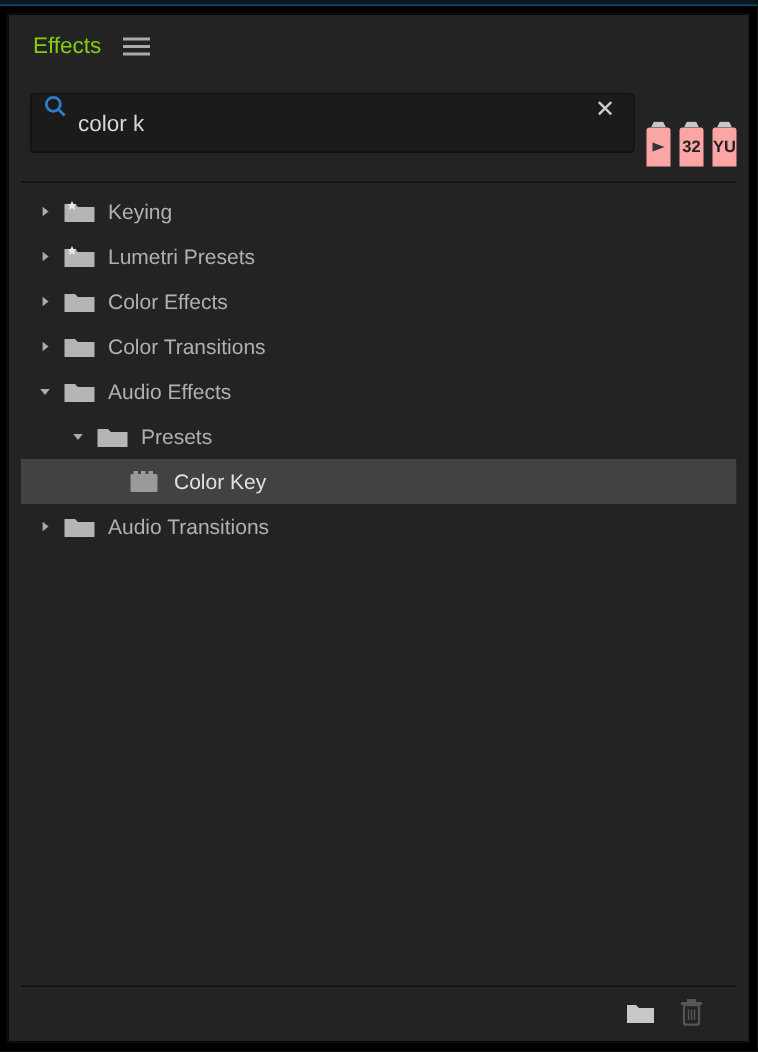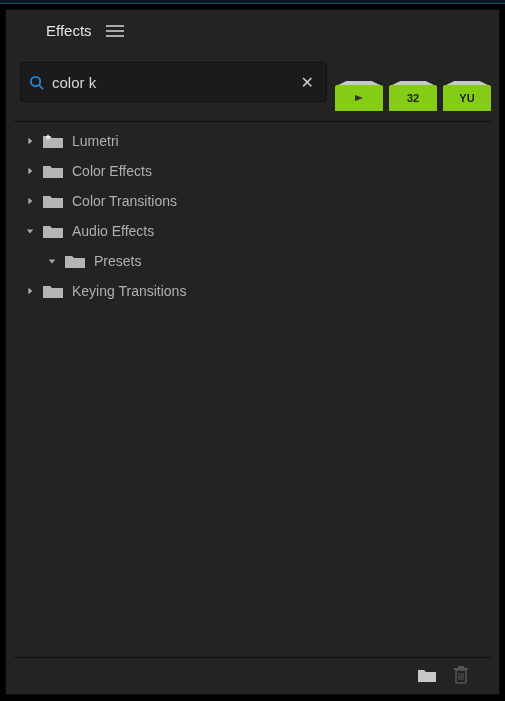--- a/index.html
+++ b/index.html
@@ -28,24 +28,23 @@
       display: flex;
       flex-direction: column;
       border: 1px solid #0a0a0a;
     }
     .panel-header {
       display: flex;
       align-items: center;
       padding: 12px 16px 8px 16px;
     }
     .panel-title {
-      color: #e5e5e5;
+      color: #84cc16;
       font-size: 15px;
       margin-right: 14px;
-      margin-left: 24px;
     }
     .hamburger {
       width: 18px;
       display: inline-flex;
       flex-direction: column;
       gap: 3px;
     }
     .hamburger span {
       height: 2px;
       background: #aaa;
@@ -53,21 +52,20 @@
     }
     .search-row {
       display: flex;
       align-items: center;
       padding: 6px 8px 6px 14px;
       gap: 8px;
     }
     .search-box {
       flex: 1;
       display: flex;
-      align-items: center;
       background: #1b1b1b;
       border: 1px solid #111;
       border-radius: 3px;
       height: 40px;
       padding: 0 8px;
     }
     .search-icon-svg {
       width: 15px;
       height: 15px;
       flex-shrink: 0;
@@ -85,23 +83,23 @@
       color: #ccc;
       font-size: 16px;
       cursor: pointer;
       padding: 0 4px;
     }
     .filter-buttons {
       display: flex;
       gap: 6px;
     }
     .filter-btn {
-      width: 48px;
+      width: 16px;
       height: 26px;
-      background: #84cc16;
+      background: #fca5a5;
       border-radius: 2px 2px 0 0;
       display: flex;
       align-items: center;
       justify-content: center;
       color: #222;
       font-size: 11px;
       font-weight: bold;
       position: relative;
       margin-top: 32px;
     }
@@ -230,21 +228,36 @@
           <svg viewBox="0 0 10 10">
             <polygon points="3,1 8,5 3,9" fill="#aaa"></polygon>
           </svg>
         </span>
         <span class="folder-icon">
           <svg width="22" height="16" viewBox="0 0 22 16">
             <path d="M1 3 L8 3 L10 5 L21 5 L21 15 L1 15 Z" fill="#b5b5b5"></path>
             <polygon points="6,1 7,3 9,3 7.5,4.5 8,7 6,5.7 4,7 4.5,4.5 3,3 5,3" fill="#e8e8e8"></polygon>
           </svg>
         </span>
-        <span class="item-label">Lumetri</span>
+        <span class="item-label">Keying</span>
+      </div>
+      <div class="tree-item">
+        <span class="indent" style="width: 0px;"></span>
+        <span class="chevron">
+          <svg viewBox="0 0 10 10">
+            <polygon points="3,1 8,5 3,9" fill="#aaa"></polygon>
+          </svg>
+        </span>
+        <span class="folder-icon">
+          <svg width="22" height="16" viewBox="0 0 22 16">
+            <path d="M1 3 L8 3 L10 5 L21 5 L21 15 L1 15 Z" fill="#b5b5b5"></path>
+            <polygon points="6,1 7,3 9,3 7.5,4.5 8,7 6,5.7 4,7 4.5,4.5 3,3 5,3" fill="#e8e8e8"></polygon>
+          </svg>
+        </span>
+        <span class="item-label">Lumetri Presets</span>
       </div>
       <div class="tree-item">
         <span class="indent" style="width: 0px;"></span>
         <span class="chevron">
           <svg viewBox="0 0 10 10">
             <polygon points="3,1 8,5 3,9" fill="#aaa"></polygon>
           </svg>
         </span>
         <span class="folder-icon">
           <svg width="22" height="16" viewBox="0 0 22 16">
@@ -288,33 +301,50 @@
             <polygon points="1,3 9,3 5,8" fill="#aaa"></polygon>
           </svg>
         </span>
         <span class="folder-icon">
           <svg width="22" height="16" viewBox="0 0 22 16">
             <path d="M1 3 L8 3 L10 5 L21 5 L21 15 L1 15 Z" fill="#b5b5b5"></path>
           </svg>
         </span>
         <span class="item-label">Presets</span>
       </div>
-      <div class="tree-item">
-        <span class="indent" style="width: 0px;"></span>
-        <span class="chevron">
-          <svg viewBox="0 0 10 10">
-            <polygon points="3,1 8,5 3,9" fill="#aaa"></polygon>
-          </svg>
-        </span>
-        <span class="folder-icon">
-          <svg width="22" height="16" viewBox="0 0 22 16">
-            <path d="M1 3 L8 3 L10 5 L21 5 L21 15 L1 15 Z" fill="#b5b5b5"></path>
-          </svg>
-        </span>
-        <span class="item-label">Keying Transitions</span>
+      <div class="tree-item selected">
+        <span class="indent" style="width: 44px;"></span>
+        <span class="chevron spacer">
+          <svg viewBox="0 0 10 10">
+            <polygon points="3,1 8,5 3,9" fill="#aaa"></polygon>
+          </svg>
+        </span>
+        <span class="effect-icon">
+          <svg width="20" height="16" viewBox="0 0 20 16">
+            <rect x="1" y="3" width="18" height="12" rx="1" fill="#9a9a9a"></rect>
+            <rect x="3" y="1" width="3" height="2" fill="#9a9a9a"></rect>
+            <rect x="8" y="1" width="3" height="2" fill="#9a9a9a"></rect>
+            <rect x="13" y="1" width="3" height="2" fill="#9a9a9a"></rect>
+          </svg>
+        </span>
+        <span class="item-label">Color Key</span>
+      </div>
+      <div class="tree-item">
+        <span class="indent" style="width: 0px;"></span>
+        <span class="chevron">
+          <svg viewBox="0 0 10 10">
+            <polygon points="3,1 8,5 3,9" fill="#aaa"></polygon>
+          </svg>
+        </span>
+        <span class="folder-icon">
+          <svg width="22" height="16" viewBox="0 0 22 16">
+            <path d="M1 3 L8 3 L10 5 L21 5 L21 15 L1 15 Z" fill="#b5b5b5"></path>
+          </svg>
+        </span>
+        <span class="item-label">Audio Transitions</span>
       </div>
     </div>
 
   <div class="bottom-bar">
     <div class="bottom-icon">
       <svg width="20" height="16" viewBox="0 0 20 16">
         <path d="M1 3 L7 3 L9 5 L19 5 L19 15 L1 15 Z" fill="#c8c8c8"></path>
       </svg>
     </div>
     <div class="bottom-icon">

